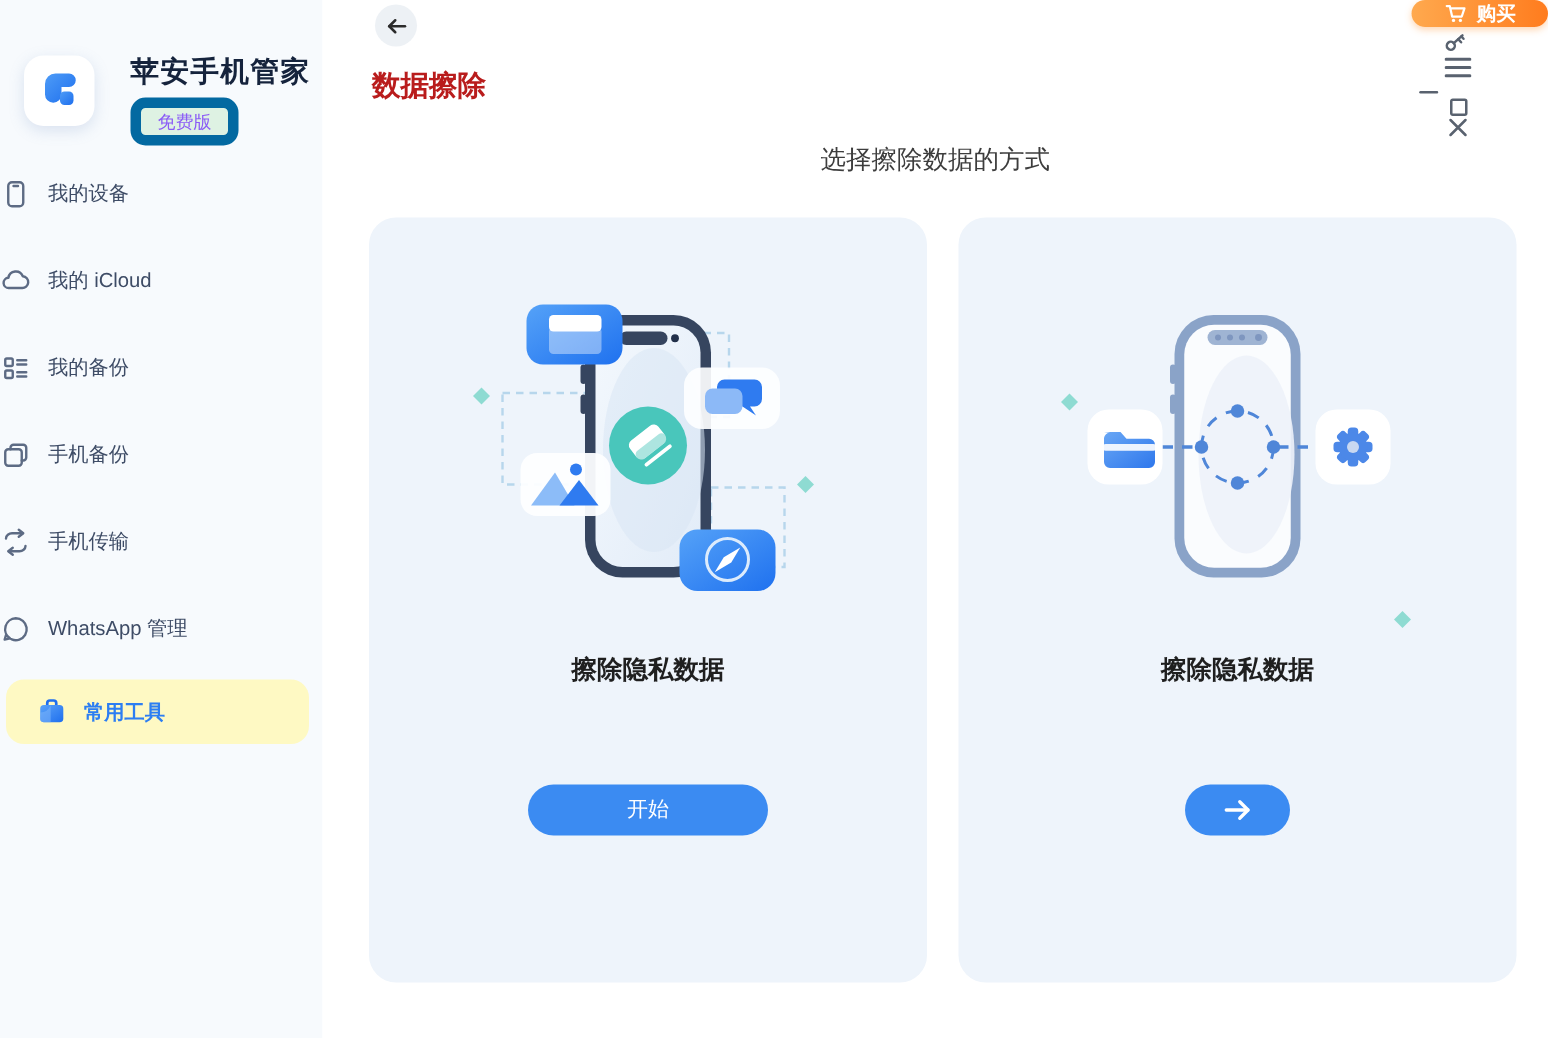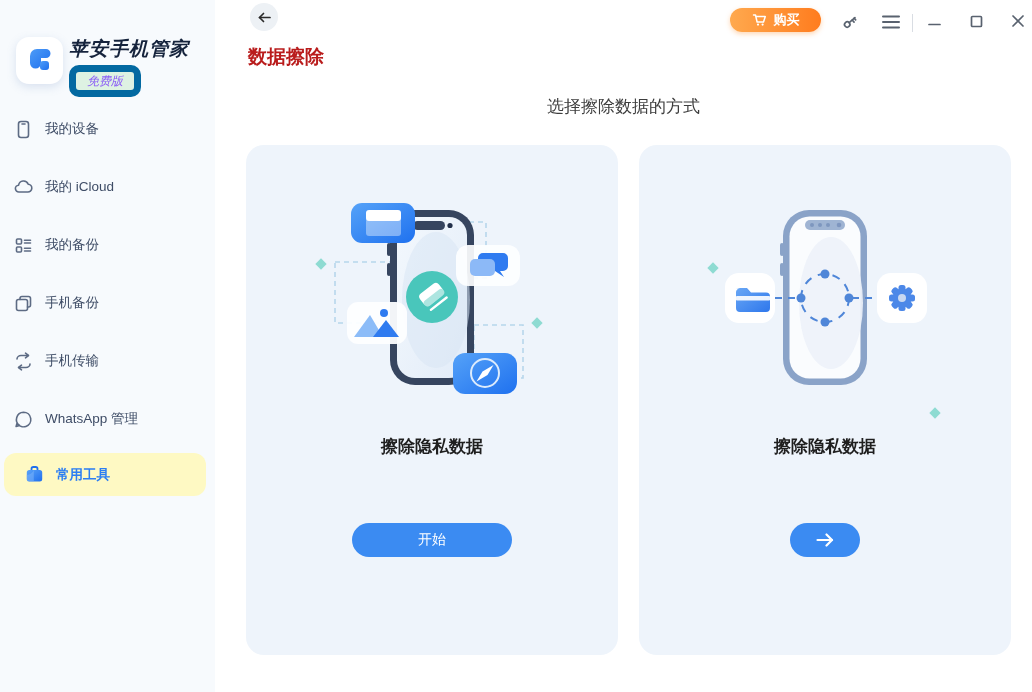--- a/index.html
+++ b/index.html
@@ -4,38 +4,38 @@
 <style>
   * { margin:0; padding:0; box-sizing:border-box; }
   html,body { width:1032px; height:692px; }
   body { font-family:"Liberation Sans","DejaVu Sans",sans-serif; background:#fff; overflow:hidden; }
   .window { position:relative; width:1032px; height:692px; background:#fff; }
 
   
   .sidebar { position:absolute; left:0; top:0; width:215px; height:100%; background:#f7fafd; }
   .logo-row { position:absolute; left:16px; top:37px; display:flex; align-items:flex-start; }
   .logo-box { width:47px; height:47px; background:#fff; border-radius:13px; box-shadow:0 3px 10px rgba(110,140,190,.22); display:flex; align-items:center; justify-content:center; }
-  .brand { margin-left:6px;font-style:italic; }
+  .brand { margin-left:24px; }
   .brand-title { font-size:19px; font-weight:bold; color:#15233c; letter-spacing:1px; line-height:24px; }
   .brand-badge { display:inline-block; margin-top:4px; font-size:12px; color:#8b5cf6; background:#def2e3; border:7px solid #0369a1; border-radius:10px; padding:1px 11px; line-height:16px; }
   .nav { position:absolute; left:0; top:100px; width:100%; }
-  .nav-item { height:58px; display:flex; align-items:center; padding-left:13px; cursor:pointer; }
+  .nav-item { height:58px; display:flex; align-items:center; cursor:pointer; }
   .nav-item .nav-label { margin-left:11px; font-size:13.5px; color:#3e4c66; }
   .nav-item.selected { height:43px; margin:5px 9px 5px 4px; padding-left:20px; background:#fef9c3; border-radius:12px; }
   .nav-item.selected .nav-label { color:#2c7ef2; font-weight:bold; }
   .nav-ic { width:21px; height:21px; flex:0 0 21px; }
 
   
   .main { position:absolute; left:215px; top:0; right:0; bottom:0; background:#fff; }
   .back-btn { position:absolute; left:35px; top:3px; width:28px; height:28px; border-radius:50%; background:#edf1f5; display:flex; align-items:center; justify-content:center; cursor:pointer; }
   .page-title { position:absolute; left:33px; top:44px; font-size:19px; font-weight:bold; color:#b91c1c; }
   .subtitle { position:absolute; left:0; right:0; top:95px; text-align:center; font-size:17px; font-weight:500; color:#3d3d3d;font-family:Liberation Serif, serif; }
 
   
-  .top-cluster { position:absolute; top:0; right:0; height:32px; display:flex; align-items:flex-end; }
+  .top-cluster { position:absolute; top:0; right:0; height:32px; display:flex; align-items:flex-start;flex-direction:column; }
   .buy-btn { width:91px; height:24px; border-radius:12px; background:linear-gradient(90deg,#ffa94e,#ff7c1e); color:#fff; font-size:13px; font-weight:bold; display:flex; align-items:center; justify-content:center; gap:7px; cursor:pointer; box-shadow:0 2px 5px rgba(255,140,40,.35); }
   .tool-ic { width:20px; height:20px; display:flex; align-items:center; justify-content:center; cursor:pointer; }
   .key-ic { margin-left:19px; }
   .menu-ic { margin-left:21px; }
   .vdivider { width:1px; height:18px; background:#d9dde3; margin:0 10px 0 11px; }
   .winbtn { width:22px; height:22px; display:flex; align-items:center; justify-content:center; cursor:pointer; }
   .winbtn + .winbtn { margin-left:20px; }
   .close-btn { margin-right:3px; }
 
   

